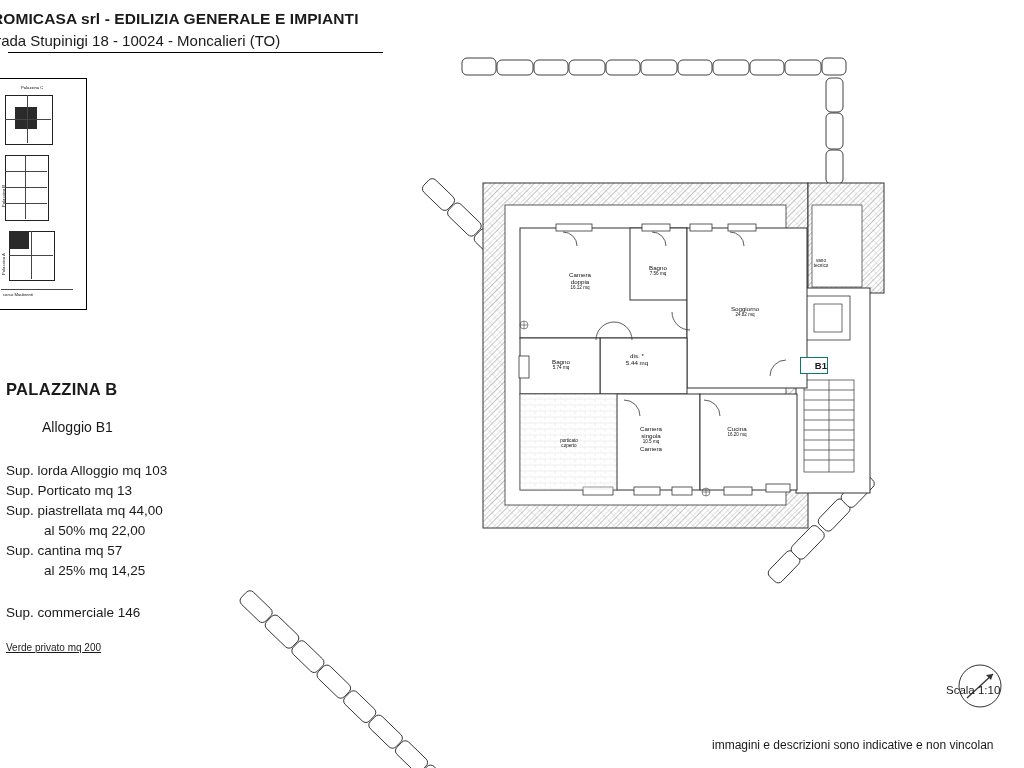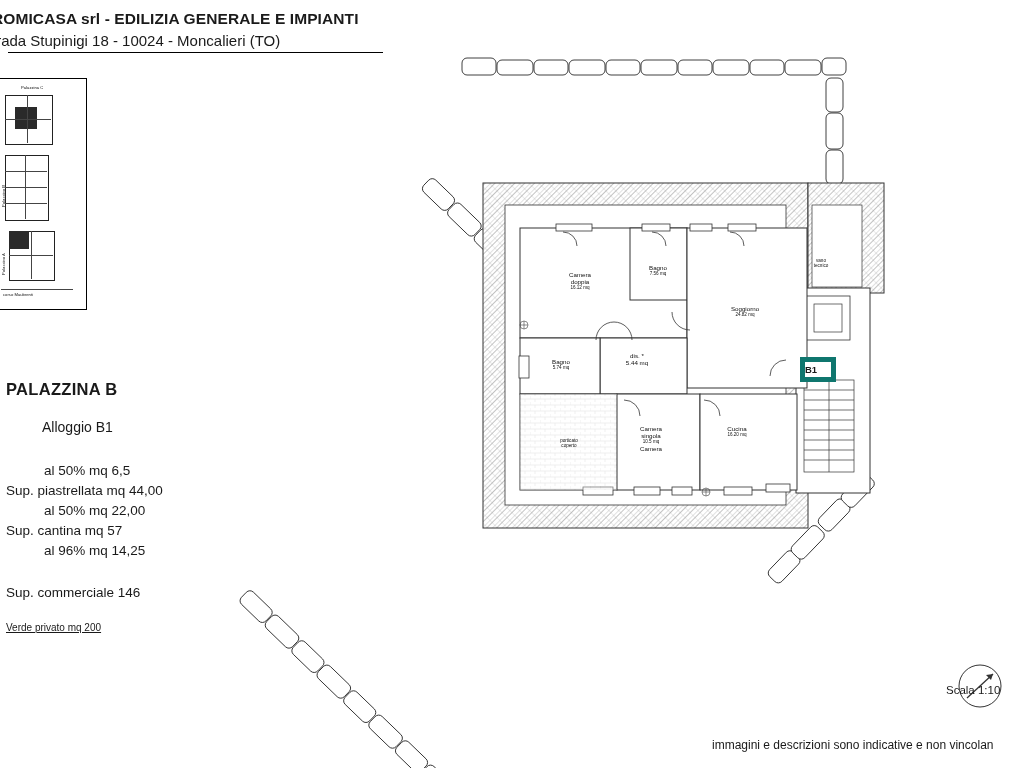--- a/index.html
+++ b/index.html
@@ -144,26 +144,26 @@
   }
   .rl-name { font-size: 6.2px; }
   .rl-area { font-size: 4.6px; }
 
   .unit-badge {
     position: absolute;
     left: 800px;
     top: 357px;
     width: 26px;
     height: 15px;
-    border: 5px solid #0f766e;
+    border: 1px solid #0f766e;
     background: #fff;
     font-size: 9.5px;
     font-weight: bold;
     line-height: 15px;
-    text-align: left;
+    text-align: right;
   }
 
   
   .northwrap {
     position: absolute;
     left: 956px;
     top: 662px;
     width: 48px;
     height: 48px;
   }
@@ -215,25 +215,26 @@
     <div class="km-label km-rot" style="left:10px; top:196px;">Palazzina A</div>
 
     <div class="km-thin" style="left:10px; top:210px; width:72px;"></div>
     <div class="km-label" style="left:12px; top:213px;">corso Maubrenti</div>
   </div>
 
   <div class="leftcol">
     <div class="t-title">PALAZZINA B</div>
     <div class="t-allog">Alloggio B1</div>
     <div class="t-block">
-      <div class="t-ind">al 50% mq 6,5</div>
+      <div>Sup. lorda Alloggio mq 103</div>
+      <div>Sup. Porticato mq 13</div>
       <div>Sup. piastrellata mq 44,00</div>
       <div class="t-ind">al 50% mq 22,00</div>
       <div>Sup. cantina mq 57</div>
-      <div class="t-ind">al 96% mq 14,25</div>
+      <div class="t-ind">al 25% mq 14,25</div>
     </div>
     <div class="t-comm">Sup. commerciale 146</div>
     <div class="t-verde">Verde privato mq 200</div>
   </div>
 
   <svg class="drawing" viewBox="0 0 1024 768">
     <defs>
       <pattern id="hatch" width="7" height="7" patternUnits="userSpaceOnUse" patternTransform="rotate(45)">
         <rect width="7" height="7" fill="#ffffff"></rect>
         <line x1="0" y1="0" x2="0" y2="7" stroke="#9a9a9a" stroke-width="0.6"></line>

